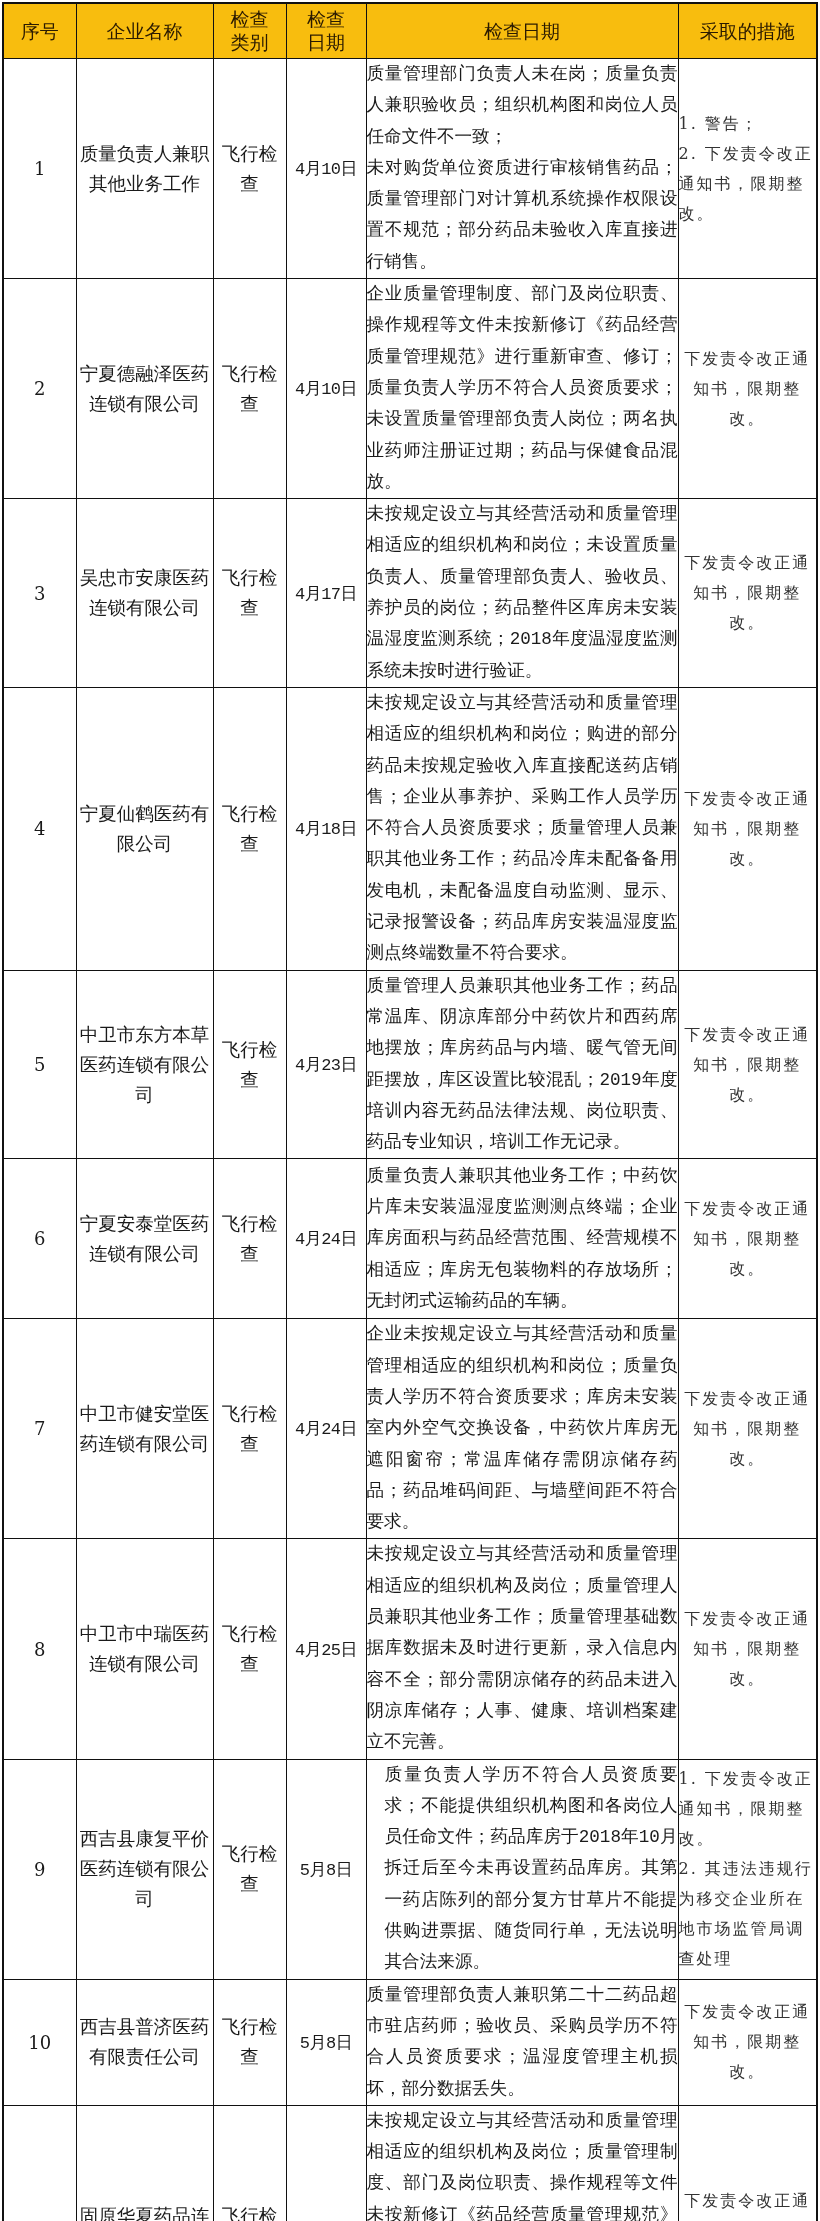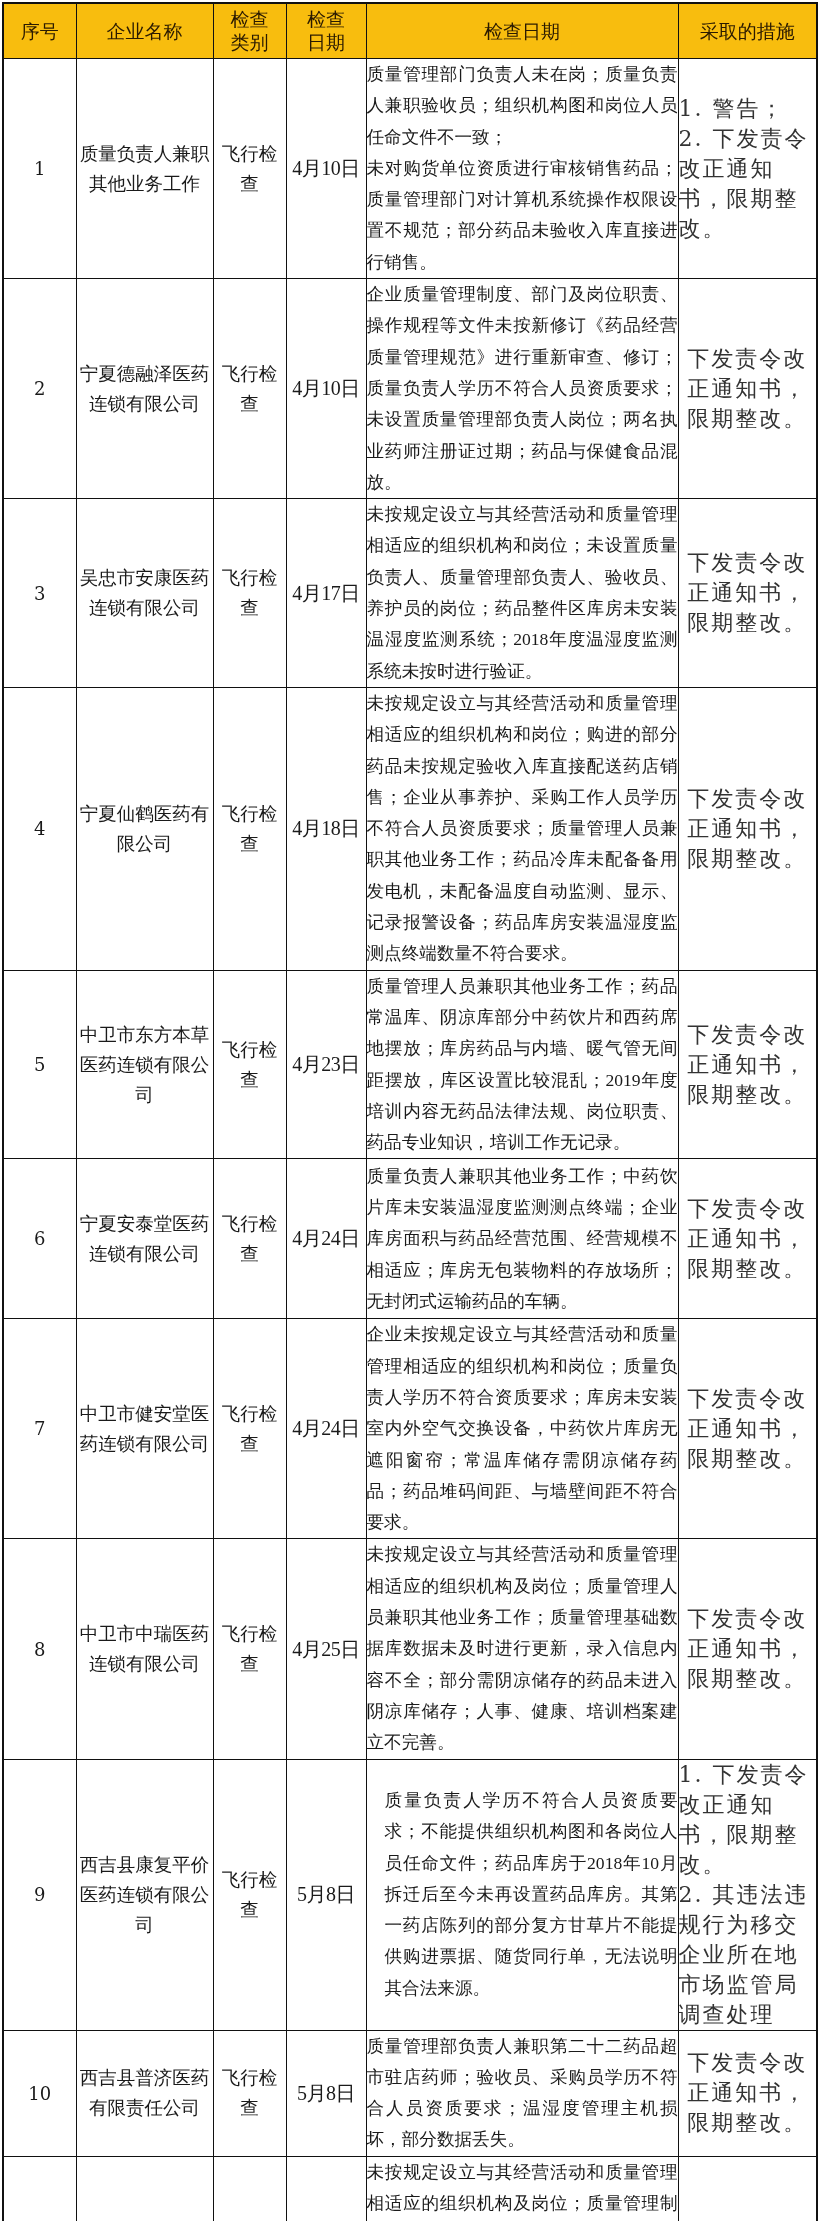--- a/index.html
+++ b/index.html
@@ -14,23 +14,23 @@
     background: #f8bd0e; height: 54px;
     font-family: "DejaVu Sans", "Liberation Sans", sans-serif;
     font-weight: normal; font-size: 19px; line-height: 23px; color: #2a1a00;
     text-align: center; vertical-align: middle;
   }
   th .stack { display: inline-block; width: 40px; }
   td { vertical-align: middle; text-align: center; font-size: 17.5px; }
   td.idx { font-family: "DejaVu Serif", serif; font-size: 18px; }
   td.name { font-family: "DejaVu Sans", "Liberation Sans", sans-serif; font-size: 18.5px; line-height: 30px; padding: 0 8px; }
   td.type { font-family: "DejaVu Sans", "Liberation Sans", sans-serif; font-size: 18.5px; line-height: 30px; padding: 0 4px; margin-left: 16px; }
-  td.date { font-family: Liberation Serif, serif; font-size: 20px; letter-spacing: -0.5px; }
-  td.issue { text-align: justify; font-family: Liberation Serif, serif; font-size: 17.6px; line-height: 31.3px; padding: 4px 6px 4px 8px; }
-  td.measure { font-family: "DejaVu Serif", serif; font-size: 22px; line-height: 30px; padding: 0 6px; letter-spacing: 2px; color: #333; }
+  td.date { font-family: Liberation Mono, monospace; font-size: 17px; letter-spacing: -0.5px; }
+  td.issue { text-align: justify; font-family: Liberation Mono, monospace; font-size: 17.6px; line-height: 31.3px; padding: 4px 6px 4px 8px; }
+  td.measure { font-family: "DejaVu Serif", serif; font-size: 16px; line-height: 30px; padding: 0 6px; letter-spacing: 2px; color: #333; }
   td.measure .m-line { display: block; }
   td.measure.left { text-align: left; }
 </style>
 </head>
 <body>
 
 <table class="grid">
   <colgroup>
     <col style="width:73px">
     <col style="width:137px">

